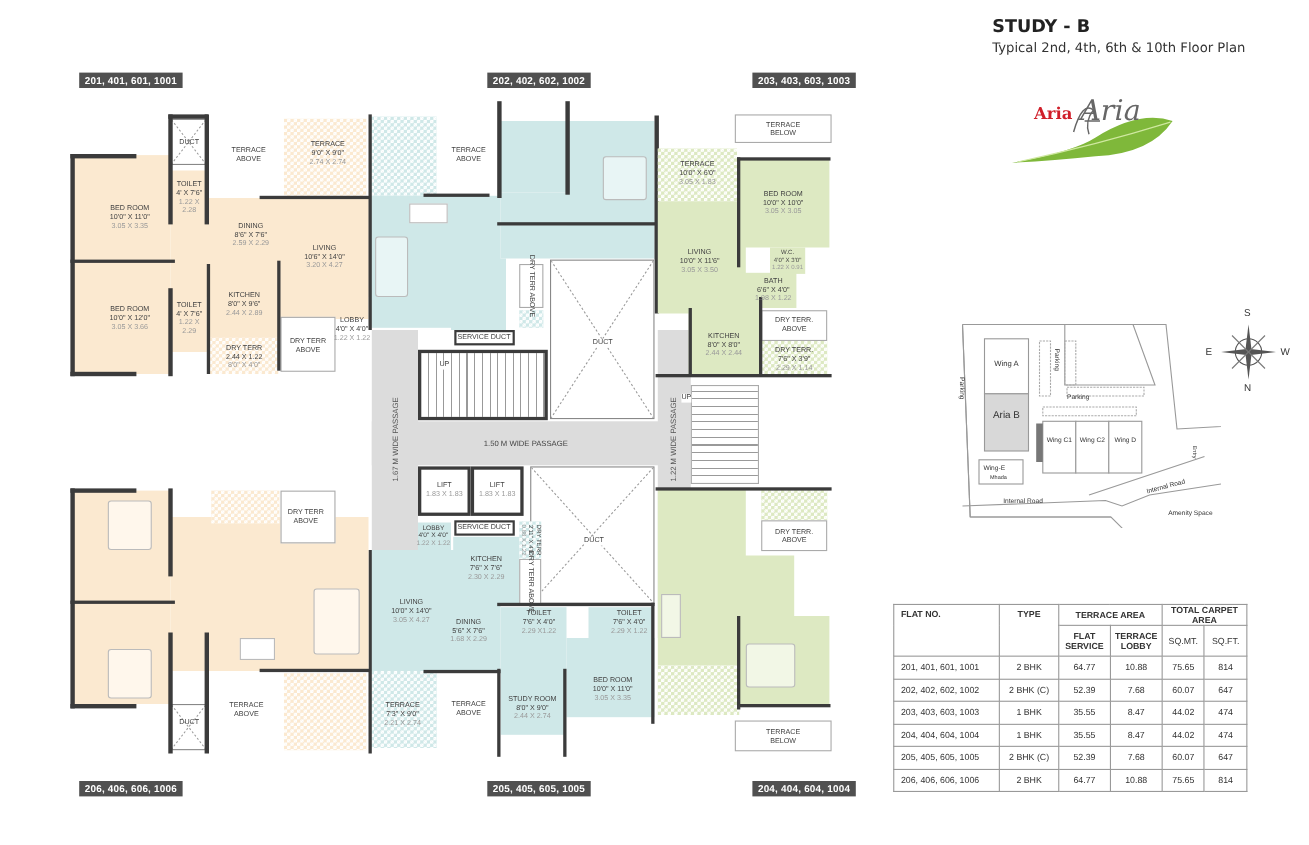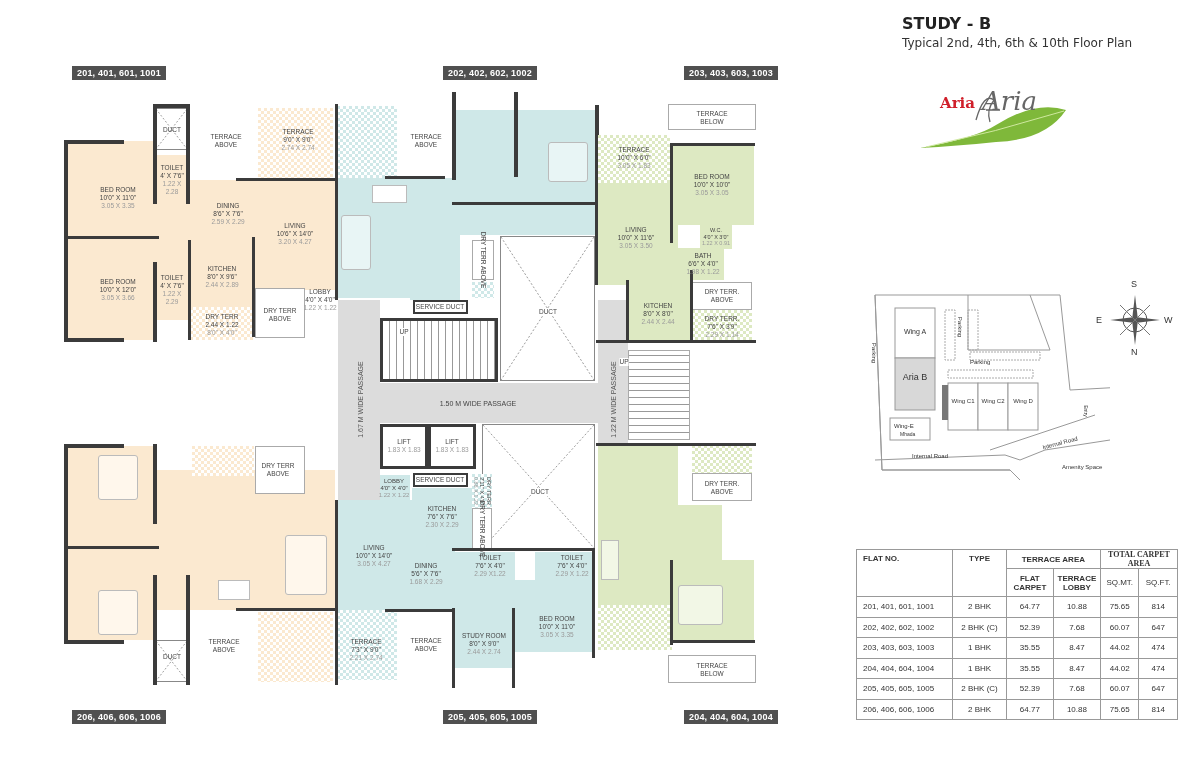--- a/index.html
+++ b/index.html
@@ -33,21 +33,21 @@
     background-size: 6px 6px; background-position: 0 0, 3px 3px; }
   .xbox { position: absolute; border: 1px solid #888; background: #fff; }
   .xbox svg { position: absolute; left: 0; top: 0; width: 100%; height: 100%; }
   .vtext { position: absolute; font-size: 7px; color: #555; white-space: nowrap; transform-origin: center; }
   
   .title { position: absolute; left: 902px; top: 14px; font-size: 16px; font-weight: bold; color: #222;
            font-family: "DejaVu Sans", sans-serif; }
   .subtitle { position: absolute; left: 902px; top: 36px; font-size: 12px; color: #333;
               font-family: "DejaVu Sans", sans-serif; }
   
-  table.area { position: absolute; left: 856px; top: 549px; width: 322px; border-collapse: collapse;
+  table.area { position: absolute; left: 812px; top: 549px; width: 322px; border-collapse: collapse;
                font-size: 8px; color: #333; }
   table.area td, table.area th { border: 1px solid #999; text-align: center; padding: 0 2px; }
   table.area th { font-weight: bold; font-size: 8px; }
   table.area td.flat { text-align: left; padding-left: 6px; }
   table.area tr.data td { height: 20.5px; }
   .site { position: absolute; left: 870px; top: 290px; width: 240px; height: 190px; }
 </style>
 </head>
 <body>
 
@@ -446,24 +446,24 @@
   <span class="abs" style="left:64px;top:30px;font-size:9px;">W</span>
   <span class="abs" style="left:31px;top:62px;font-size:9px;">N</span>
 </div>
 
 <table class="area">
   <thead>
     <tr>
       <th rowspan="2" style="text-align:left;padding-left:6px;vertical-align:top;padding-top:4px;width:90px;">FLAT NO.</th>
       <th rowspan="2" style="vertical-align:top;padding-top:4px;width:50px;">TYPE</th>
       <th colspan="2" style="height:18px;">TERRACE AREA</th>
-      <th colspan="2" style="height:18px;font-family:Liberation Serif, serif;">TOTAL CARPET AREA</th>
+      <th colspan="2" style="height:18px;">TOTAL CARPET AREA</th>
     </tr>
     <tr>
-      <th style="height:28px;width:44px;">FLAT CARPET</th>
+      <th style="height:28px;width:44px;">FLAT SERVICE</th>
       <th style="width:44px;">TERRACE LOBBY</th>
       <th style="font-weight:normal;width:36px;">SQ.MT.</th>
       <th style="font-weight:normal;width:36px;">SQ.FT.</th>
     </tr>
   </thead>
   <tbody>
     <tr class="data">
       <td class="flat">201, 401, 601, 1001</td>
         <td>2 BHK</td>
         <td>64.77</td>

